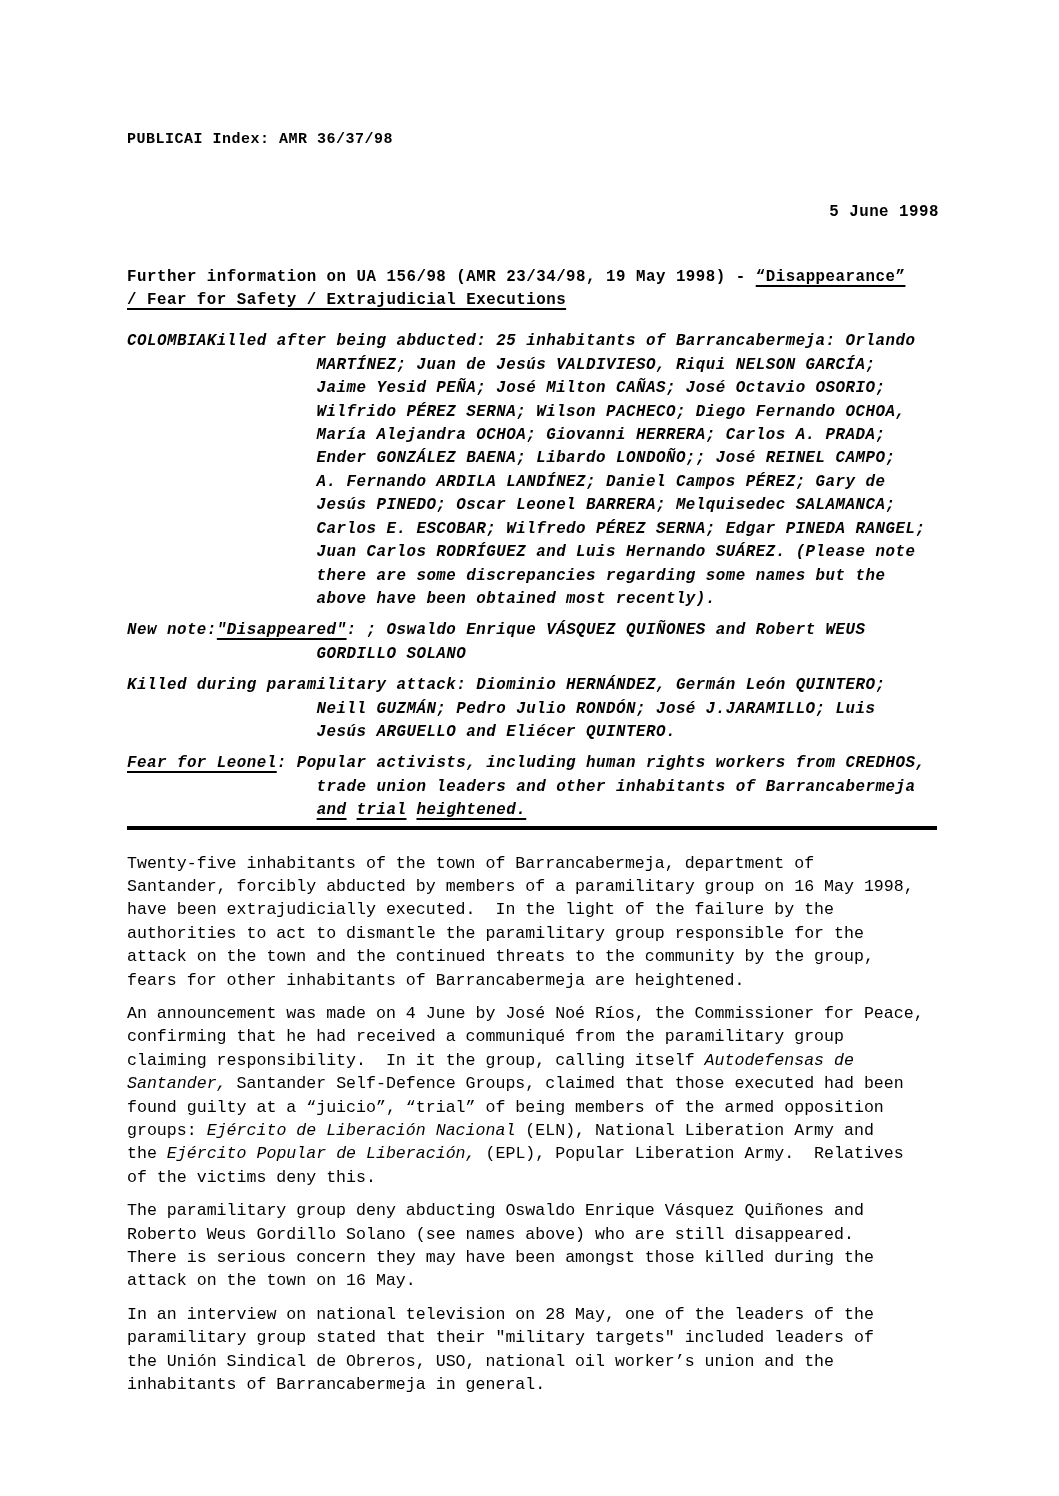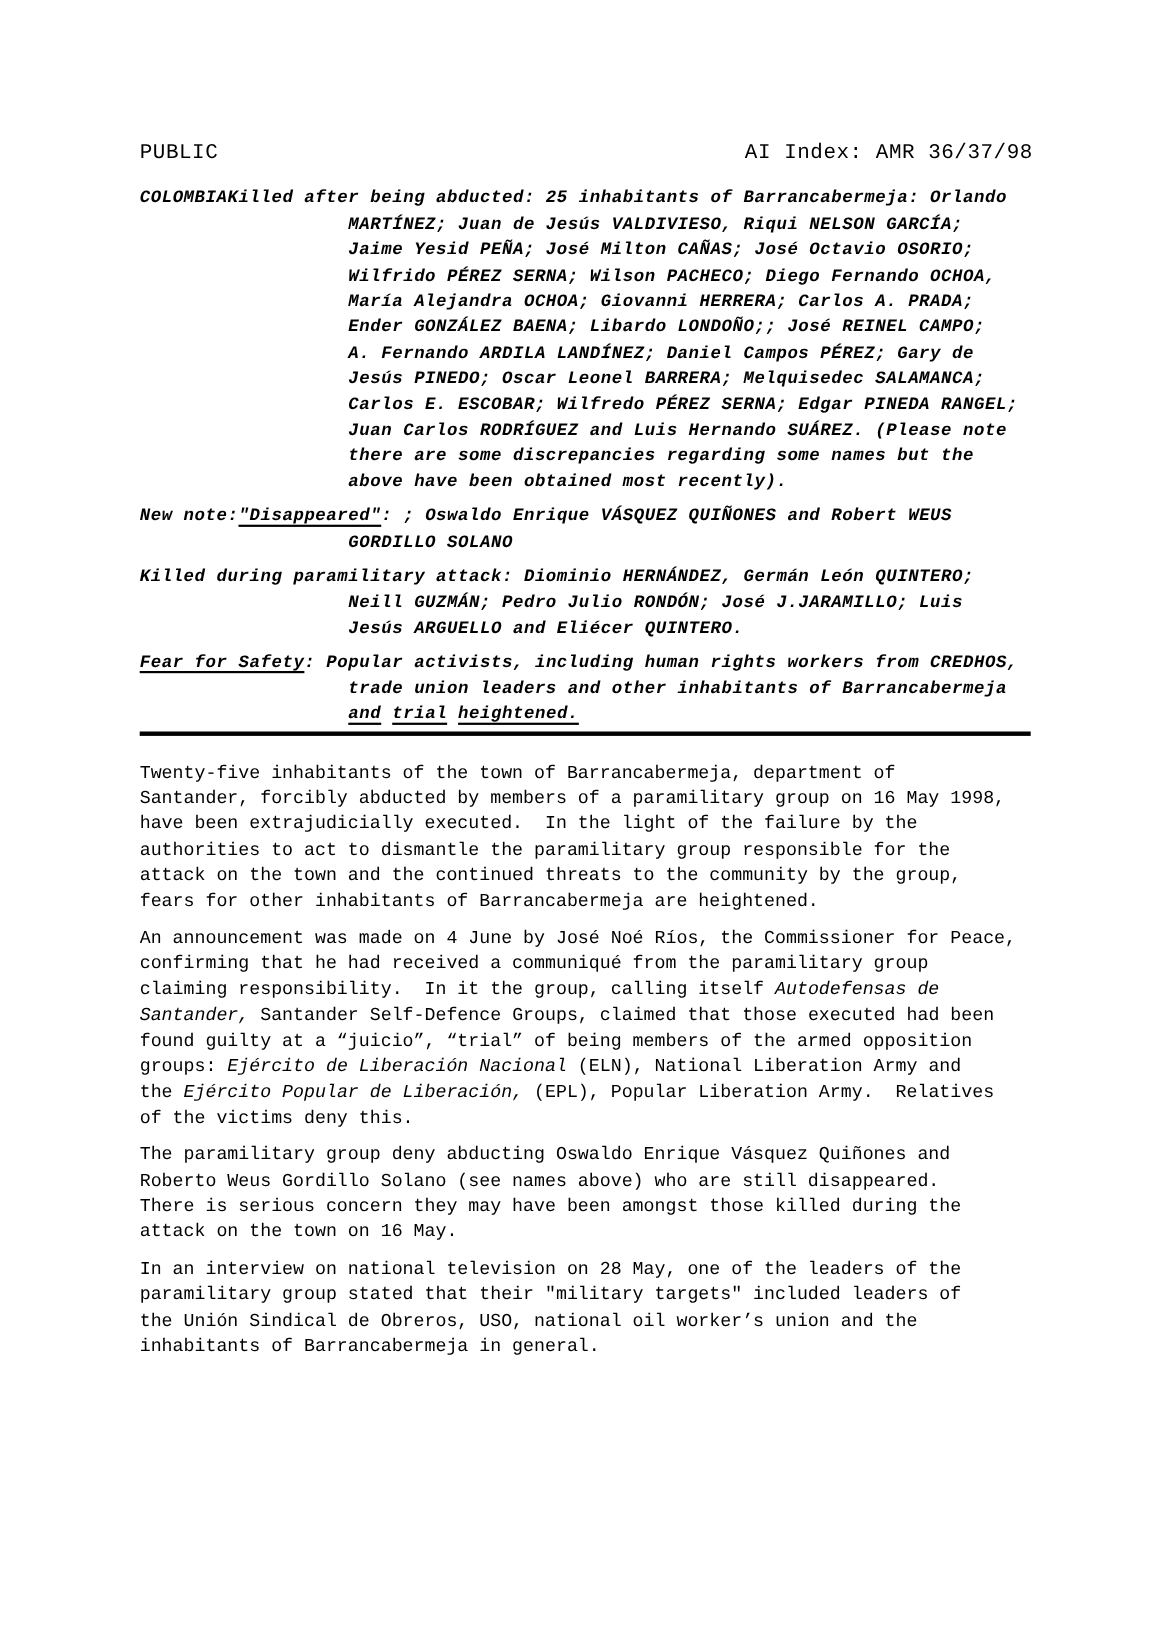--- a/index.html
+++ b/index.html
@@ -9,22 +9,22 @@
     height:1496px;
     box-sizing:border-box;
     background:#ffffff;
     color:#000000;
     padding:128px 0 0 127px;
     overflow:hidden;
     font-family:"Liberation Mono","DejaVu Sans Mono",monospace;
   }
   .content{width:812px;}
   .hdr-row{
-    display:flex;justify-content:space-between;
-    font-weight:normal;font-size:19px;letter-spacing:0.5px;line-height:23.4px;
+    display:flex;justify-content:flex-start;
+    font-weight:bold;font-size:15px;letter-spacing:0.5px;line-height:23.4px;
     white-space:pre;
   }
   .date-row{
     text-align:right;
     font-weight:bold;font-size:15.8px;letter-spacing:0.5px;line-height:23.4px;
     margin-top:26px;white-space:pre;
   }
   .bold-block{
     font-weight:bold;font-size:15.8px;letter-spacing:0.5px;line-height:23.4px;
     white-space:pre;
@@ -48,21 +48,26 @@
 <body>
 
 <div class="page">
   <div class="content">
 
     <div class="hdr-row">
       <span>PUBLIC</span>
       <span>AI Index: AMR 36/37/98</span>
     </div>
 
+    <div class="date-row">
+      <span>5 June 1998</span>
+    </div>
 
+    <div class="bold-block title-block"><span>Further information on UA 156/98 (AMR 23/34/98, 19 May 1998) - </span><span class="u">“Disappearance”</span><span>
+</span><span class="u">/ Fear for Safety / Extrajudicial Executions</span></div>
 
     <div class="bold-block section section-first"><span>COLOMBIAKilled after being abducted: 25 inhabitants of Barrancabermeja: Orlando
                    MARTÍNEZ; Juan de Jesús VALDIVIESO, Riqui NELSON GARCÍA;
                    Jaime Yesid PEÑA; José Milton CAÑAS; José Octavio OSORIO;
                    Wilfrido PÉREZ SERNA; Wilson PACHECO; Diego Fernando OCHOA,
                    María Alejandra OCHOA; Giovanni HERRERA; Carlos A. PRADA;
                    Ender GONZÁLEZ BAENA; Libardo LONDOÑO;; José REINEL CAMPO;
                    A. Fernando ARDILA LANDÍNEZ; Daniel Campos PÉREZ; Gary de
                    Jesús PINEDO; Oscar Leonel BARRERA; Melquisedec SALAMANCA;
                    Carlos E. ESCOBAR; Wilfredo PÉREZ SERNA; Edgar PINEDA RANGEL;
@@ -70,21 +75,21 @@
                    there are some discrepancies regarding some names but the
                    above have been obtained most recently).</span></div>
 
     <div class="bold-block section"><span>New note:</span><span class="u">"Disappeared"</span><span>: ; Oswaldo Enrique VÁSQUEZ QUIÑONES and Robert WEUS
                    GORDILLO SOLANO</span></div>
 
     <div class="bold-block section"><span>Killed during paramilitary attack: Diominio HERNÁNDEZ, Germán León QUINTERO;
                    Neill GUZMÁN; Pedro Julio RONDÓN; José J.JARAMILLO; Luis
                    Jesús ARGUELLO and Eliécer QUINTERO.</span></div>
 
-    <div class="bold-block section"><span class="u">Fear for Safety</span><span>: Popular activists, including human rights workers from CREDHOS,
+    <div class="bold-block section"><span class="u">Fear for Leonel</span><span>: Popular activists, including human rights workers from CREDHOS,
                    trade union leaders and other inhabitants of Barrancabermeja
                    </span><span class="u">and</span><span> </span><span class="u">trial</span><span> </span><span class="u">heightened.</span></div>
 
     <hr class="rule">
 
     <div class="para para-first"><span>Twenty-five inhabitants of the town of Barrancabermeja, department of
 Santander, forcibly abducted by members of a paramilitary group on 16 May 1998,
 have been extrajudicially executed.  In the light of the failure by the
 authorities to act to dismantle the paramilitary group responsible for the
 attack on the town and the continued threats to the community by the group,

